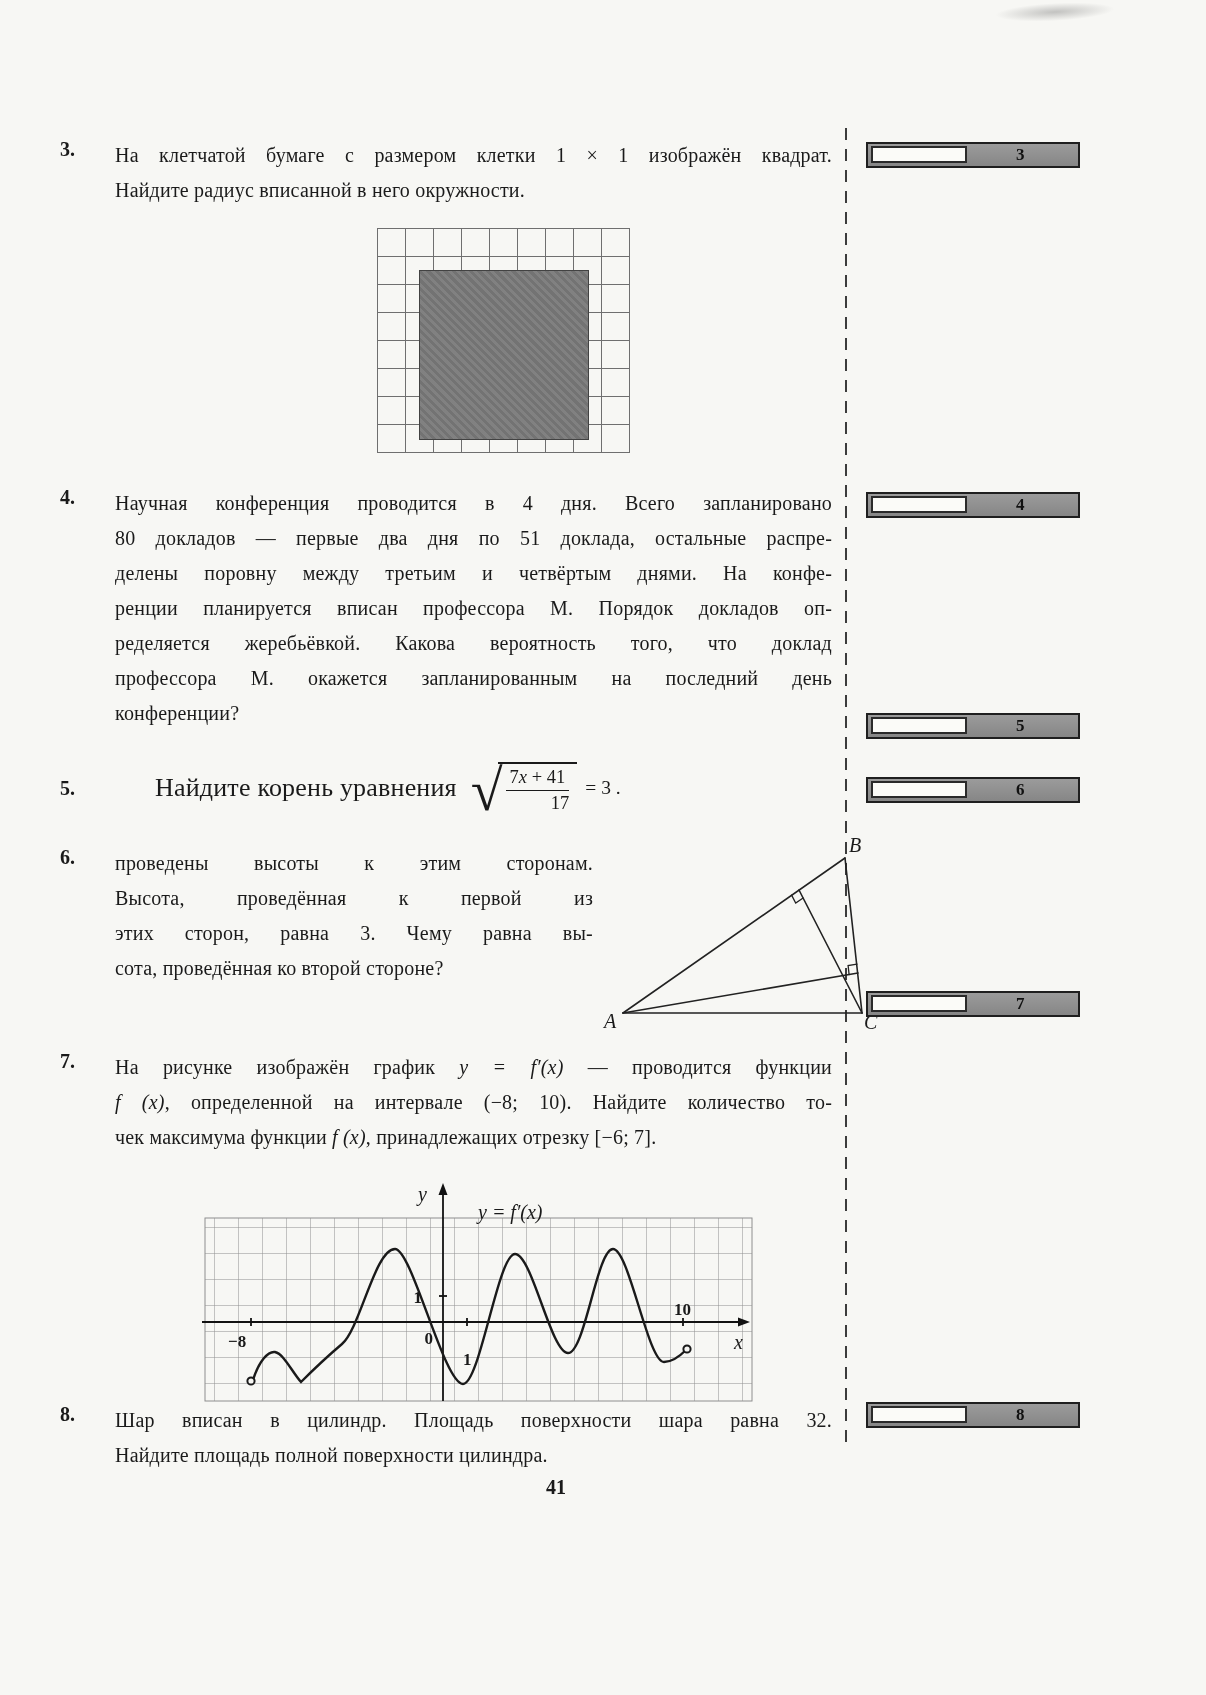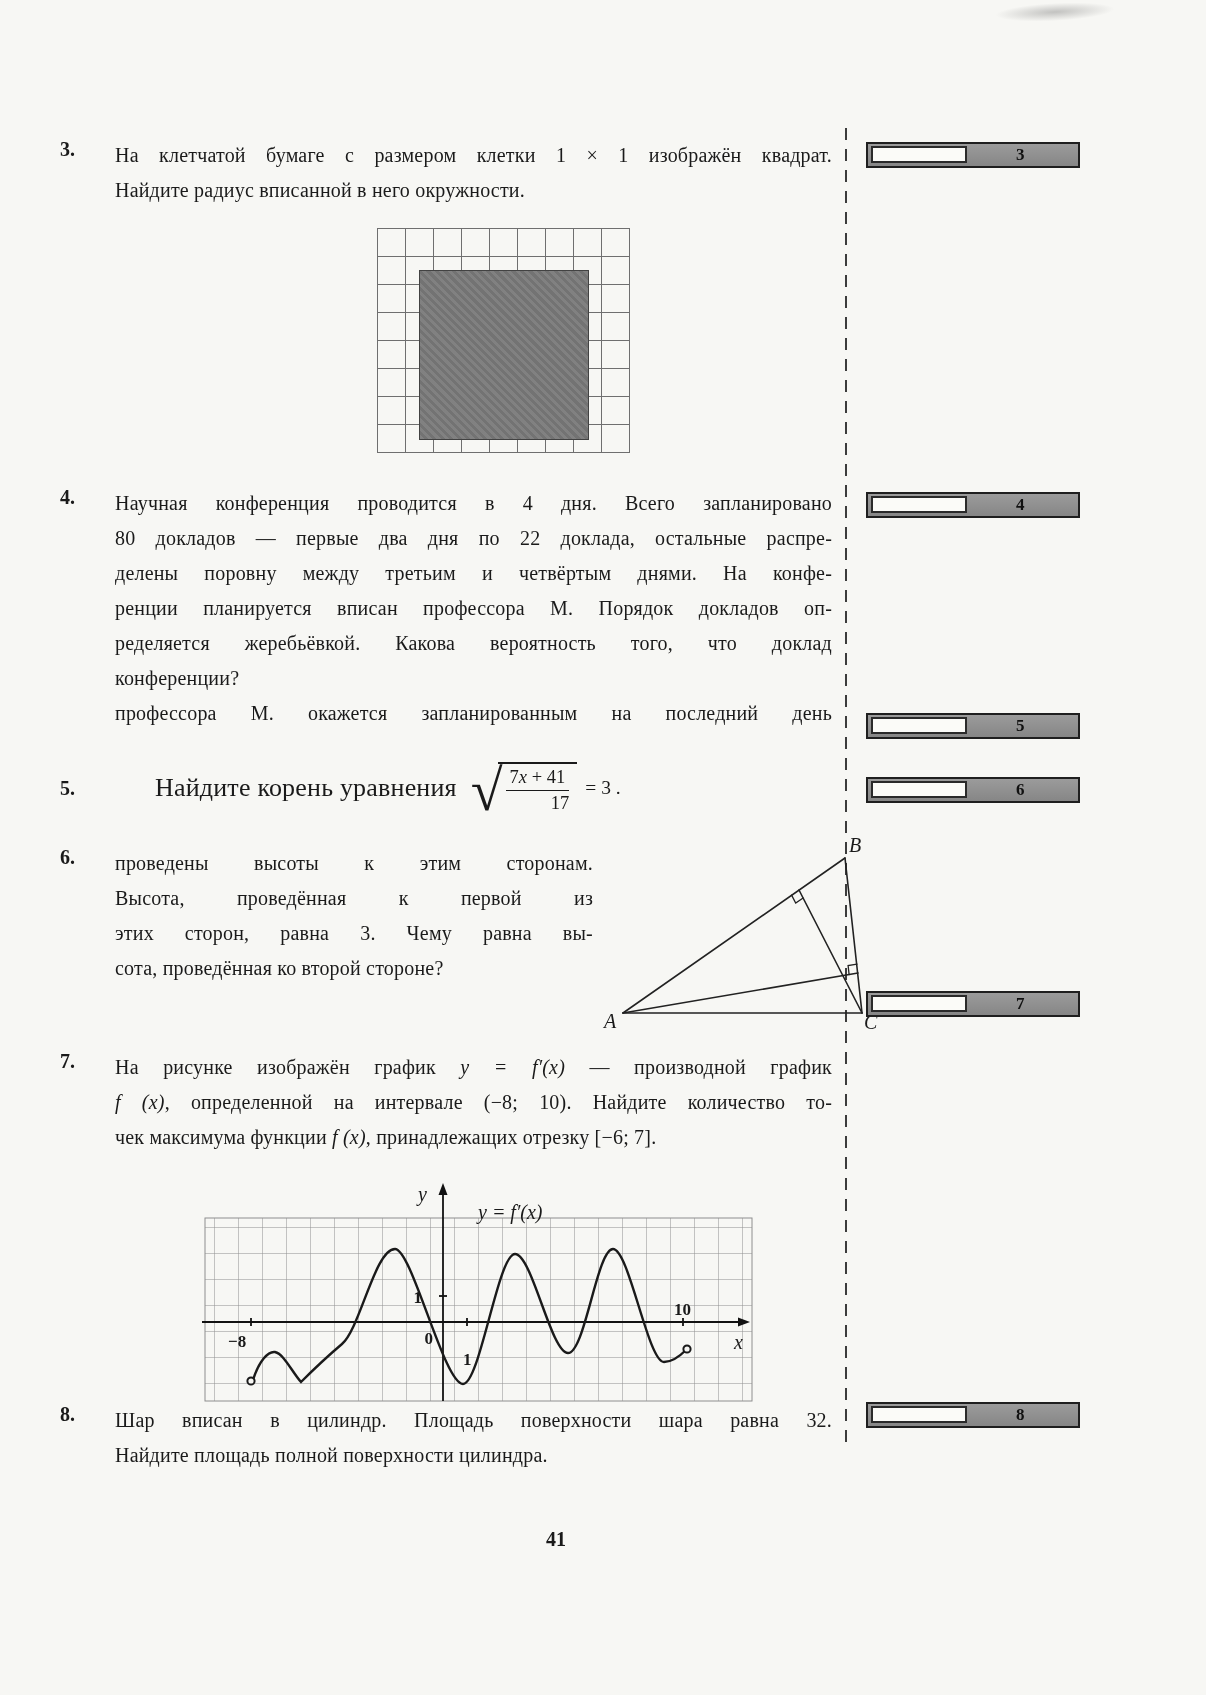--- a/index.html
+++ b/index.html
@@ -54,21 +54,21 @@
 
   
   .abox{position:absolute;left:866px;width:210px;height:22px;
         background:linear-gradient(180deg,#9b9b9b,#868686);
         border:2px solid #1f1f1f;}
   .afield{position:absolute;left:3px;top:2px;width:92px;height:13px;
           background:#fbfbf8;border:2px solid #2a2a2a;}
   .anum{position:absolute;left:148px;top:0;height:100%;display:flex;align-items:center;
         font-weight:bold;font-size:17px;color:#111;}
 
-  .pagenum{position:absolute;top:1528px;left:56px;width:1000px;text-align:center;
+  .pagenum{position:absolute;top:1476px;left:56px;width:1000px;text-align:center;
            font-size:20px;font-weight:bold;}
 </style>
 </head>
 <body>
 
 <div class="page">
 
   <div class="smudge"></div>
   <div class="dash-line"></div>
 
@@ -81,26 +81,26 @@
   </section>
 
   <div class="gridfig">
     <div class="gsq"></div>
   </div>
 
   <section class="prob" style="top:486px">
     <span class="pnum">4.</span>
     <div class="ptext">
         <div class="tline"><span>Научная конференция проводится в 4 дня. Всего запланировано</span></div>
-        <div class="tline"><span>80 докладов — первые два дня по 22 доклада, остальные распре-</span></div>
+        <div class="tline"><span>80 докладов — первые два дня по 51 доклада, остальные распре-</span></div>
         <div class="tline"><span>делены поровну между третьим и четвёртым днями. На конфе-</span></div>
         <div class="tline"><span>ренции планируется вписан профессора М. Порядок докладов оп-</span></div>
         <div class="tline"><span>ределяется жеребьёвкой. Какова вероятность того, что доклад</span></div>
+        <div class="tline"><span>профессора М. окажется запланированным на последний день</span></div>
         <div class="tline last"><span>конференции?</span></div>
-        <div class="tline"><span>профессора М. окажется запланированным на последний день</span></div>
       </div>
   </section>
 
   <section class="p5wrap">
     <span class="pnum">5.</span>
     <span class="p5text">Найдите корень уравнения</span>
     <span class="sqrt">
       <span class="sym">√</span>
       <span class="body">
         <span class="frac">
@@ -133,21 +133,21 @@
       <path d="M 305 128.1 L 296.1 129.6 L 297.1 138.5" stroke-width="1.3"></path>
     </g>
     <text class="svg-ital" x="52" y="192">A</text>
     <text class="svg-ital" x="297" y="16">B</text>
     <text class="svg-ital" x="312" y="193">C</text>
   </svg>
 
   <section class="prob" style="top:1050px">
     <span class="pnum">7.</span>
     <div class="ptext">
-        <div class="tline"><span>На рисунке изображён график </span><i>y = f′(x)</i><span> — производной график</span></div>
+        <div class="tline"><span>На рисунке изображён график </span><i>y = f′(x)</i><span> — проводится функции</span></div>
         <div class="tline"><span></span><i>f (x)</i><span>, определенной на интервале (−8; 10). Найдите количество то-</span></div>
         <div class="tline last"><span>чек максимума функции </span><i>f (x)</i><span>, принадлежащих отрезку [−6; 7].</span></div>
       </div>
   </section>
 
   <svg class="fig7" width="580" height="230" viewBox="0 0 580 230">
     <defs>
       <pattern id="gp" width="24" height="26" patternUnits="userSpaceOnUse">
         <path d="M 24 0 H 0 V 26" fill="none" stroke="#8e8e8e" stroke-width="1"></path>
       </pattern>

